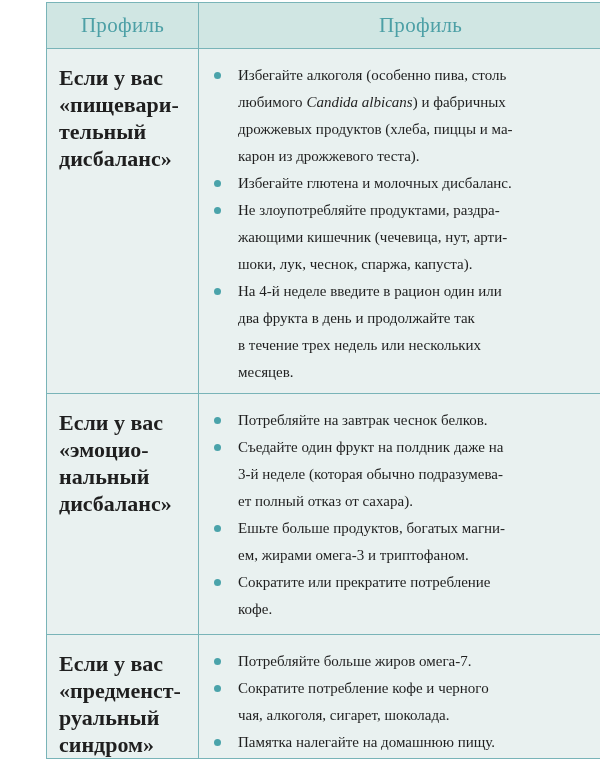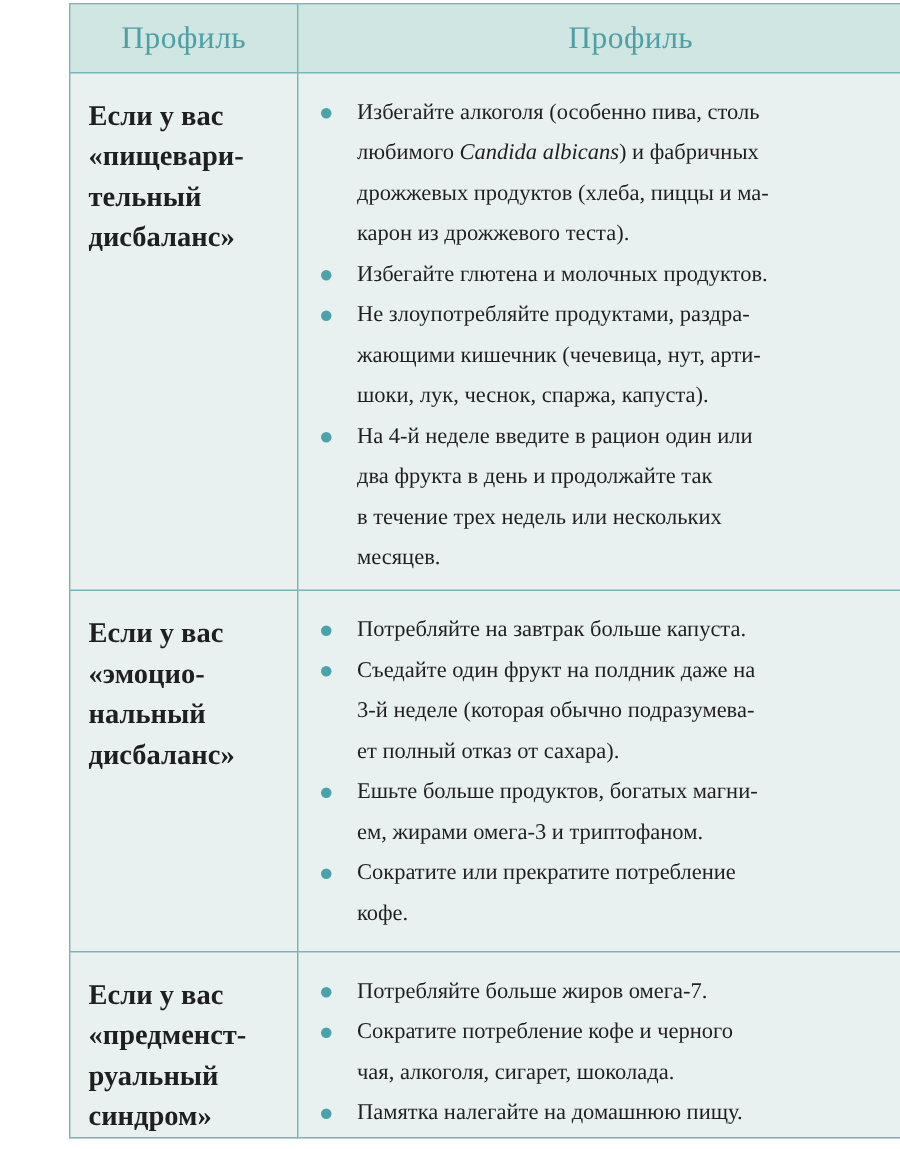--- a/index.html
+++ b/index.html
@@ -40,21 +40,21 @@
     background:var(--cell-bg);
     vertical-align:top;
     color:var(--text);
   }
   tr.row-0{height:345px;}
   tr.row-1{height:241px;}
   tr.row-2{height:124px;}
   td.profile-cell{
     padding:15px 6px 0 12px;
     font-weight:bold;
-    font-size:19px;
+    font-size:22px;
     line-height:27px;
   }
   td.memo-cell{
     padding:13px 8px 0 13px;
     font-size:15px;
     line-height:27px;
   }
   .bullet-item{
     display:flex;
     align-items:flex-start;
@@ -89,38 +89,38 @@
     <tbody id="table-body">
         <tr class="row-0">
           <td class="profile-cell">Если у вас<br>«пищевари-<br>тельный<br>дисбаланс»</td>
           <td class="memo-cell">
             <div class="bullet-item">
               <span class="bullet-dot"></span>
               <div class="bullet-text">Избегайте алкоголя (особенно пива, столь<br>любимого <i>Candida albicans</i>) и фабричных<br>дрожжевых продуктов (хлеба, пиццы и ма-<br>карон из дрожжевого теста).</div>
             </div>
             <div class="bullet-item">
               <span class="bullet-dot"></span>
-              <div class="bullet-text">Избегайте глютена и молочных продуктов.</div>
+              <div class="bullet-text">Избегайте глютена и молочных дисбаланс.</div>
             </div>
             <div class="bullet-item">
               <span class="bullet-dot"></span>
               <div class="bullet-text">Не злоупотребляйте продуктами, раздра-<br>жающими кишечник (чечевица, нут, арти-<br>шоки, лук, чеснок, спаржа, капуста).</div>
             </div>
             <div class="bullet-item">
               <span class="bullet-dot"></span>
               <div class="bullet-text">На 4-й неделе введите в рацион один или<br>два фрукта в день и продолжайте так<br>в течение трех недель или нескольких<br>месяцев.</div>
             </div>
           </td>
         </tr>
         <tr class="row-1">
           <td class="profile-cell">Если у вас<br>«эмоцио-<br>нальный<br>дисбаланс»</td>
           <td class="memo-cell">
             <div class="bullet-item">
               <span class="bullet-dot"></span>
-              <div class="bullet-text">Потребляйте на завтрак больше капуста.</div>
+              <div class="bullet-text">Потребляйте на завтрак чеснок белков.</div>
             </div>
             <div class="bullet-item">
               <span class="bullet-dot"></span>
               <div class="bullet-text">Съедайте один фрукт на полдник даже на<br>3-й неделе (которая обычно подразумева-<br>ет полный отказ от сахара).</div>
             </div>
             <div class="bullet-item">
               <span class="bullet-dot"></span>
               <div class="bullet-text">Ешьте больше продуктов, богатых магни-<br>ем, жирами омега-3 и триптофаном.</div>
             </div>
             <div class="bullet-item">

